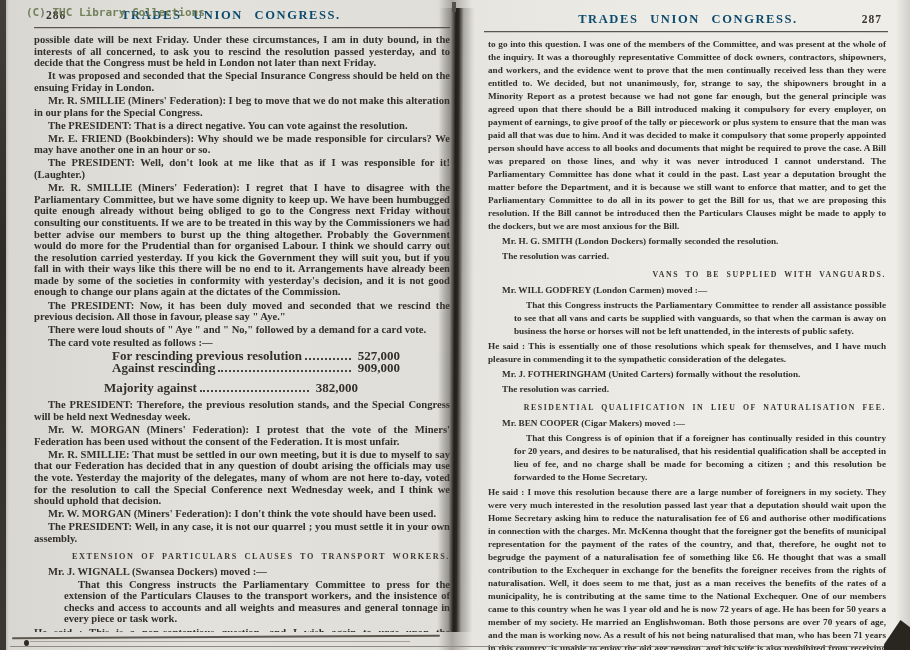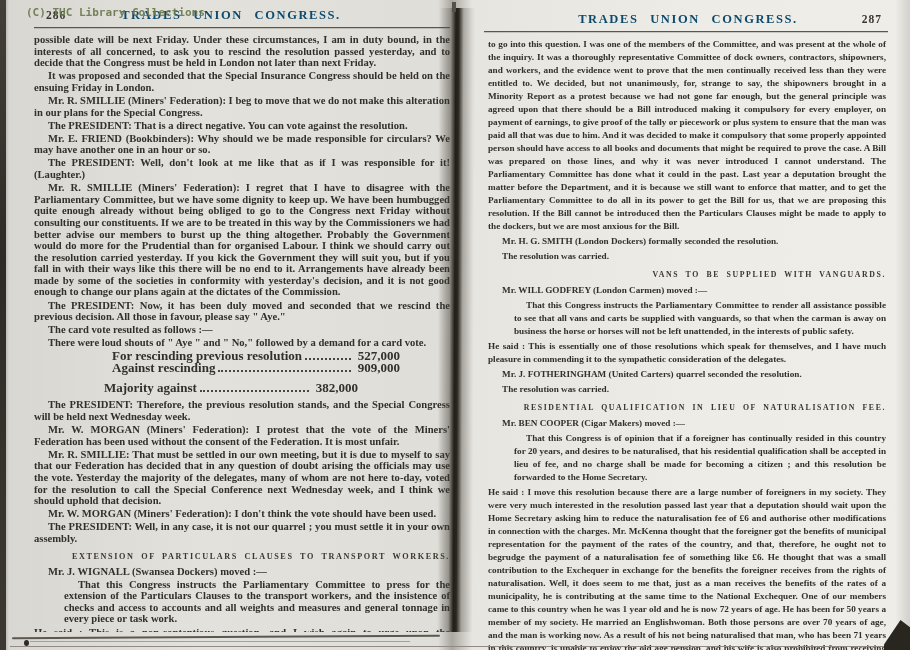--- a/index.html
+++ b/index.html
@@ -62,22 +62,22 @@
   <div class="header-rule"></div>
   <div class="content" id="left-content">
       <p class="noindent">possible date will be next Friday.  Under these circumstances, I am in duty bound, in the interests of all concerned, to ask you to rescind the resolution passed yesterday, and to decide that the Congress must be held in London not later than next Friday.</p>
       <p class="indent">It was proposed and seconded that the Special Insurance Congress should be held on the ensuing Friday in London.</p>
       <p class="indent">Mr. R. SMILLIE (Miners' Federation):  I beg to move that we do not make this alteration in our plans for the Special Congress.</p>
       <p class="indent">The PRESIDENT:  That is a direct negative.  You can vote against the resolution.</p>
       <p class="indent">Mr. E. FRIEND (Bookbinders):  Why should we be made responsible for circulars?  We may have another one in an hour or so.</p>
       <p class="indent">The PRESIDENT:  Well, don't look at me like that as if I was responsible for it!  (Laughter.)</p>
       <p class="indent">Mr. R. SMILLIE (Miners' Federation):  I regret that I have to disagree with the Parliamentary Committee, but we have some dignity to keep up.  We have been humbugged quite enough already without being obliged to go to the Congress next Friday without consulting our constituents.  If we are to be treated in this way by the Commissioners we had better advise our members to burst up the thing altogether.  Probably the Government would do more for the Prudential than for organised Labour.  I think we should carry out the resolution carried yesterday.  If you kick the Government they will suit you, but if you fall in with their ways like this there will be no end to it.  Arrangements have already been made by some of the societies in conformity with yesterday's decision, and it is not good enough to change our plans again at the dictates of the Commission.</p>
       <p class="indent">The PRESIDENT:  Now, it has been duly moved and seconded that we rescind the previous decision.  All those in favour, please say " Aye."</p>
+      <p class="indent">There were loud shouts of " Aye " and " No," followed by a demand for a card vote.</p>
       <p class="indent">The card vote resulted as follows :—</p>
-      <p class="indent">There were loud shouts of " Aye " and " No," followed by a demand for a card vote.</p>
       <div class="vote-line">
         <span class="vote-label">For rescinding previous resolution</span>
         <span class="vote-dots"></span>
         <span class="vote-value">527,000</span>
       </div>
       <div class="vote-line">
         <span class="vote-label">Against rescinding</span>
         <span class="vote-dots"></span>
         <span class="vote-value">909,000</span>
       </div>
@@ -103,21 +103,21 @@
   <div class="running-title">TRADES UNION CONGRESS.</div>
   <div class="header-rule"></div>
   <div class="content" id="right-content">
       <p class="noindent">to go into this question.  I was one of the members of the Committee, and was present at the whole of the inquiry.  It was a thoroughly representative Committee of dock owners, contractors, shipowners, and workers, and the evidence went to prove that the men continually received less than they were entitled to.  We decided, but not unanimously, for, strange to say, the shipowners brought in a Minority Report as a protest because we had not gone far enough, but the general principle was agreed upon that there should be a Bill introduced making it compulsory for every employer, on payment of earnings, to give proof of the tally or piecework or plus system to ensure that the man was paid all that was due to him.  And it was decided to make it compulsory that some properly appointed person should have access to all books and documents that might be required to prove the case.  A Bill was prepared on those lines, and why it was never introduced I cannot understand.  The Parliamentary Committee has done what it could in the past.  Last year a deputation brought the matter before the Department, and it is because we still want to enforce that matter, and to get the Parliamentary Committee to do all in its power to get the Bill for us, that we are proposing this resolution.  If the Bill cannot be introduced then the Particulars Clauses might be made to apply to the dockers, but we are most anxious for the Bill.</p>
       <p class="indent">Mr. H. G. SMITH (London Dockers) formally seconded the resolution.</p>
       <p class="indent">The resolution was carried.</p>
       <div class="sec-heading">VANS TO BE SUPPLIED WITH VANGUARDS.</div>
       <p class="indent">Mr. WILL GODFREY (London Carmen) moved :—</p>
       <p class="resolution">That this Congress instructs the Parliamentary Committee to render all assistance possible to see that all vans and carts be supplied with vanguards, so that when the carman is away on business the horse or horses will not be left unattended, in the interests of public safety.</p>
       <p class="noindent">He said :  This is essentially one of those resolutions which speak for themselves, and I have much pleasure in commending it to the sympathetic consideration of the delegates.</p>
-      <p class="indent">Mr. J. FOTHERINGHAM (United Carters) quarrel seconded the resolution.</p>
+      <p class="indent">Mr. J. FOTHERINGHAM (United Carters) formally without the resolution.</p>
       <p class="indent">The resolution was carried.</p>
       <div class="sec-heading">RESIDENTIAL QUALIFICATION IN LIEU OF NATURALISATION FEE.</div>
       <p class="indent">Mr. BEN COOPER (Cigar Makers) moved :—</p>
       <p class="resolution">That this Congress is of opinion that if a foreigner has continually resided in this country for 20 years, and desires to be naturalised, that his residential qualification shall be accepted in lieu of fee, and no charge shall be made for becoming a citizen ; and this resolution be forwarded to the Home Secretary.</p>
       <p class="noindent">He said :  I move this resolution because there are a large number of foreigners in my society.  They were very much interested in the resolution passed last year that a deputation should wait upon the Home Secretary asking him to reduce the naturalisation fee of £6 and authorise other modifications in connection with the charges.  Mr. McKenna thought that the foreigner got the benefits of municipal representation for the payment of the rates of the country, and that, therefore, he ought not to begrudge the payment of a naturalisation fee of something like £6.  He thought that was a small contribution to the Exchequer in exchange for the benefits the foreigner receives from the rights of naturalisation.  Well, it does seem to me that, just as a man receives the benefits of the rates of a municipality, he is contributing at the same time to the National Exchequer.  One of our members came to this country when he was 1 year old and he is now 72 years of age.  He has been for 50 years a member of my society.  He married an Englishwoman.  Both those persons are over 70 years of age, and the man is working now.  As a result of his not being naturalised that man, who has been 71 years in this country, is unable to enjoy the old age pension, and his wife is also prohibited from receiving the pension, even though she is an Englishwoman.  That is an illustration of the great hardship that is being inflicted upon some of our members as a result of the present situation.  If you were to judge this case</p>
     </div>
 </div>
 
 <div id="watermark">(C) TUC Library Collections</div>
 <div id="gutter"></div>

